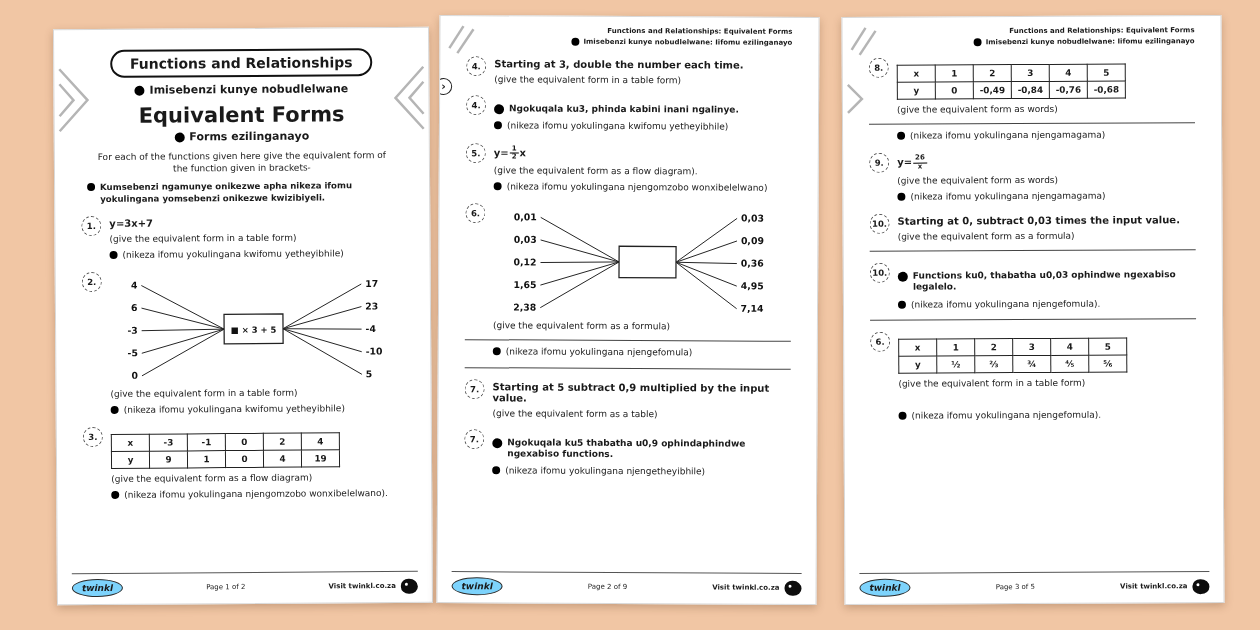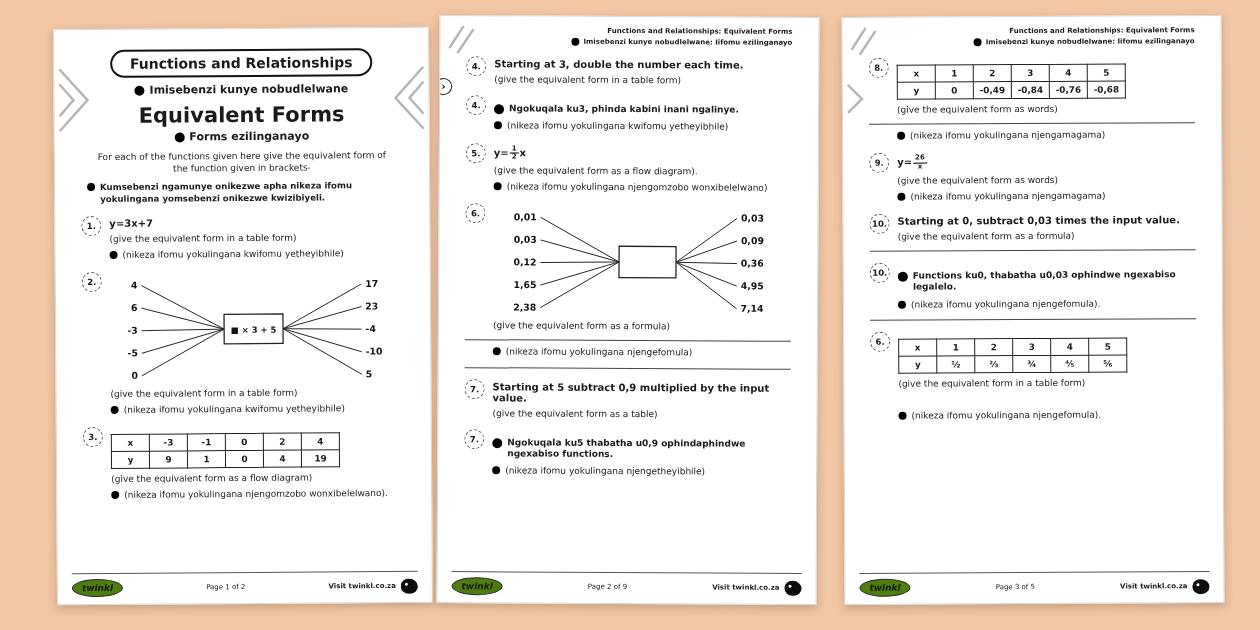--- a/index.html
+++ b/index.html
@@ -93,21 +93,21 @@
   .pheader .ph2 { font-size:7px; font-weight:bold; display:flex; justify-content:flex-end; align-items:center; gap:4px; margin-top:2px; }
 
   
   .footer {
     position:absolute; left:14px; right:14px; bottom:7px;
     border-top:1.1px solid #555; padding-top:5px;
     display:flex; align-items:center; justify-content:space-between;
   }
   .logo {
     border:1.6px solid #2b2b2b; border-radius:50%;
-    padding:3px 9px; font-size:9px; font-weight:bold; font-style:italic; background:#4d7c0f;
+    padding:3px 9px; font-size:9px; font-weight:bold; font-style:italic; background:#7dd3fc;
   }
   .pagenum { font-size:7px; }
   .visit { font-size:7px; font-weight:bold; display:flex; align-items:center; gap:5px; }
   .bird { width:17px; height:15px; background:#0d0d0d; border-radius:48% 55% 52% 50%; position:relative; display:inline-block; }
   .bird .eye { position:absolute; left:4px; top:4px; width:3px; height:3px; background:#fff; border-radius:50%; display:block; }
 </style>
 </head>
 <body>
 
 <div class="page" id="page1">

